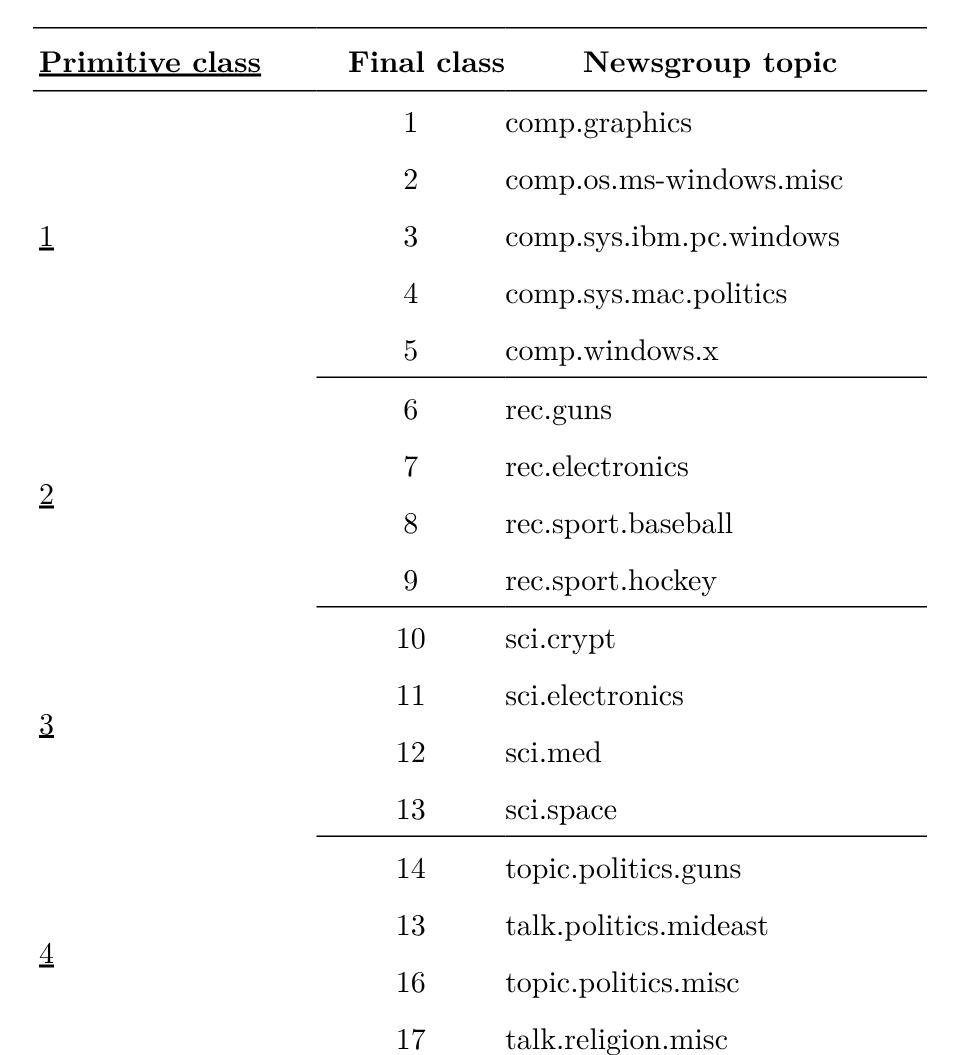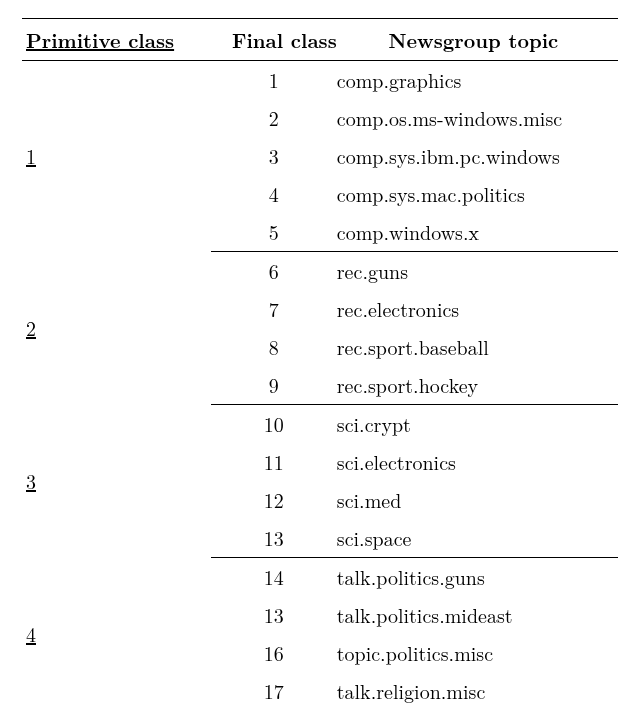--- a/index.html
+++ b/index.html
@@ -96,21 +96,21 @@
         <td class="col-final">12</td>
         <td class="col-topic">sci.med</td>
       </tr>
       <tr class="group-end">
         <td class="col-final">13</td>
         <td class="col-topic">sci.space</td>
       </tr>
       <tr>
         <td class="col-prim prim-cell" rowspan="4">4</td>
         <td class="col-final">14</td>
-        <td class="col-topic">talk.politics.guns</td>
+        <td class="col-topic">topic.politics.guns</td>
       </tr>
       <tr>
         <td class="col-final">13</td>
         <td class="col-topic">talk.politics.mideast</td>
       </tr>
       <tr>
         <td class="col-final">16</td>
         <td class="col-topic">topic.politics.misc</td>
       </tr>
       <tr class="group-end">

